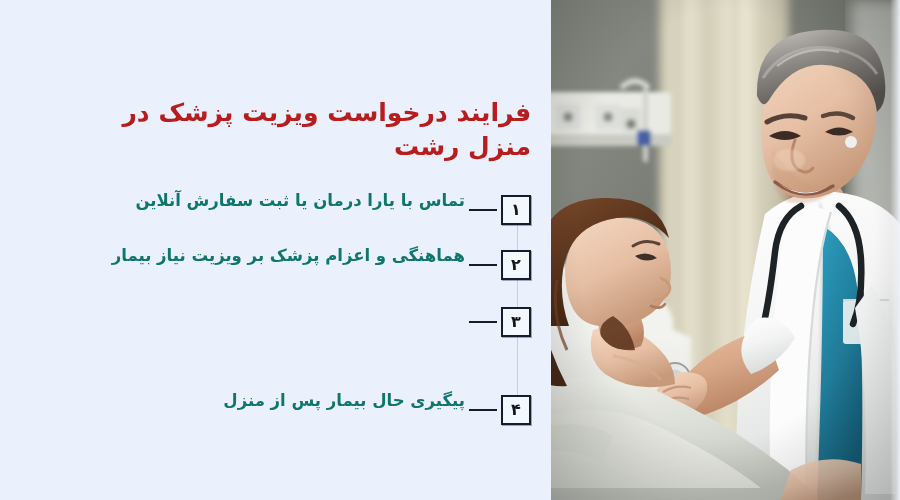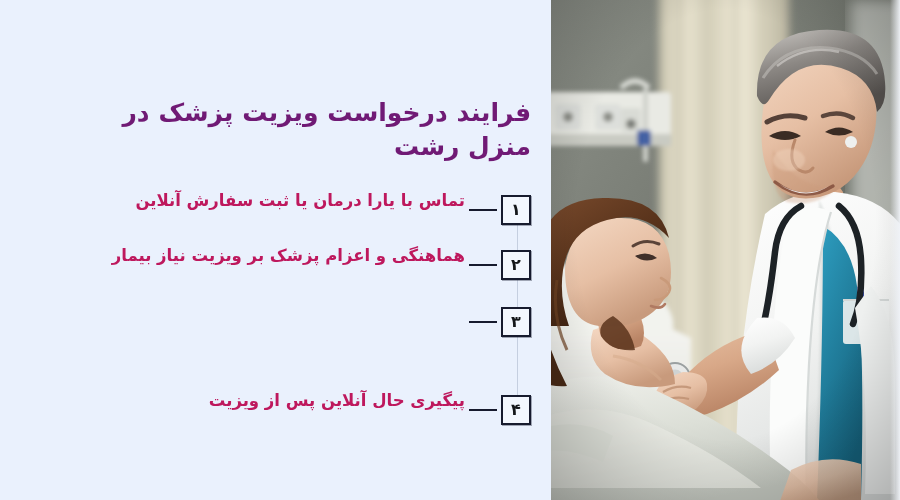--- a/index.html
+++ b/index.html
@@ -48,21 +48,21 @@
   }
 
   .title {
     position:absolute;
     top:96px; right:20px;
     width:460px;
     text-align:right;
     font-size:25px;
     line-height:1.34;
     font-weight:bold;
-    color:#701a75;
+    color:#b91c1c;
     letter-spacing:0;
   }
 
   
   .steps {
     position:absolute;
     top:186px; right:20px;
     width:460px;
   }
 
@@ -106,21 +106,21 @@
     margin-right:4px;
     background:#171b2e;
   }
 
   .step-text {
     flex:1 1 auto;
     text-align:right;
     font-size:16.5px;
     font-weight:bold;
     line-height:1.48;
-    color:#be185d;
+    color:#0f766e;
     padding-top:3px;
     padding-left:2px;
   }
 
   
   .rail {
     position:absolute;
     z-index:1;
     right:33px;
     top:216px;
@@ -376,18 +376,18 @@
           <div class="badge">۳</div>
           <div class="dash"></div>
         </div>
       </div>
 
       <div class="step">
         <div class="step-marker">
           <div class="badge">۴</div>
           <div class="dash"></div>
         </div>
-        <div class="step-text">پیگیری حال آنلاین پس از ویزیت</div>
+        <div class="step-text">پیگیری حال بیمار پس از منزل</div>
       </div>
 
     </div>
   </div>
 </div>
 
 </body></html>

